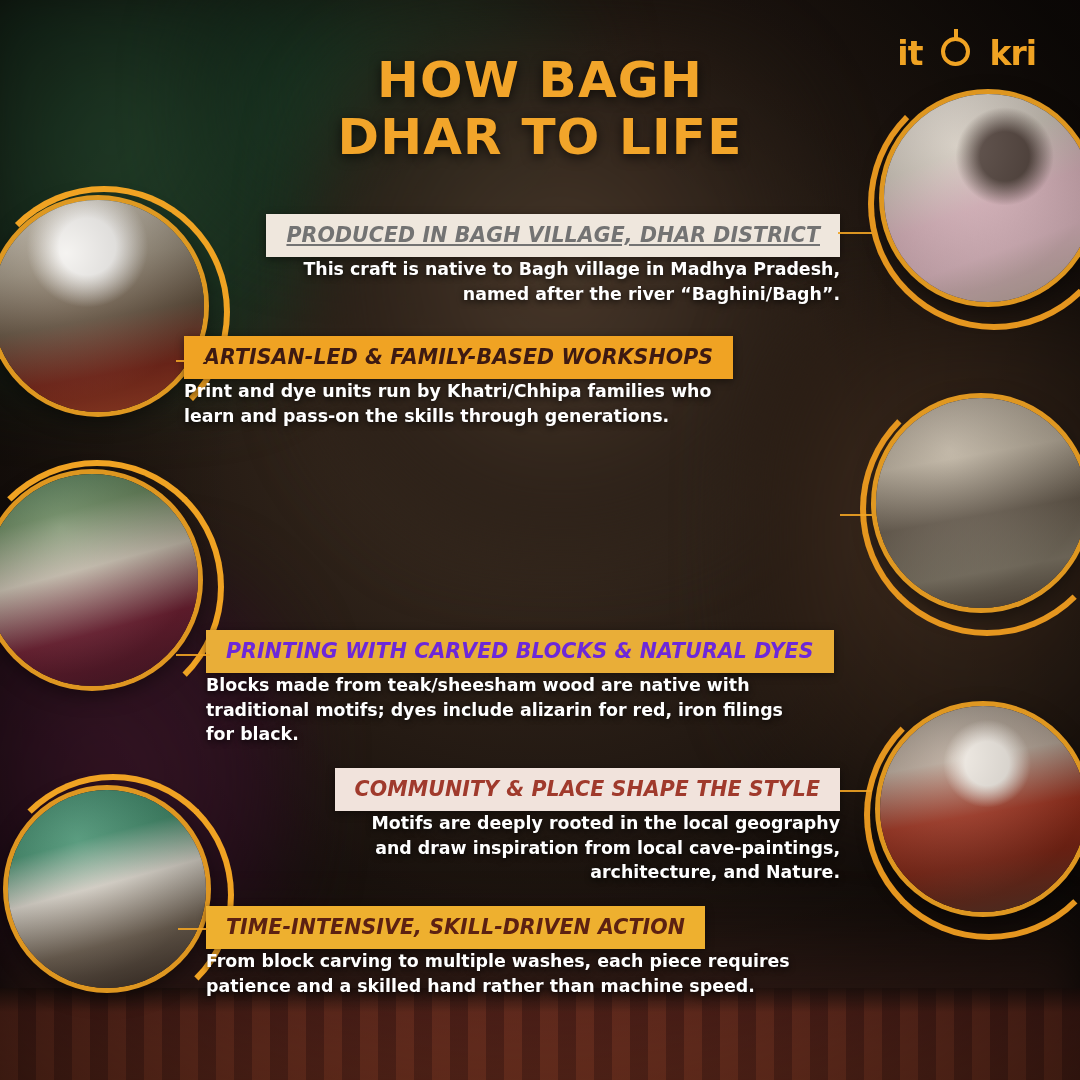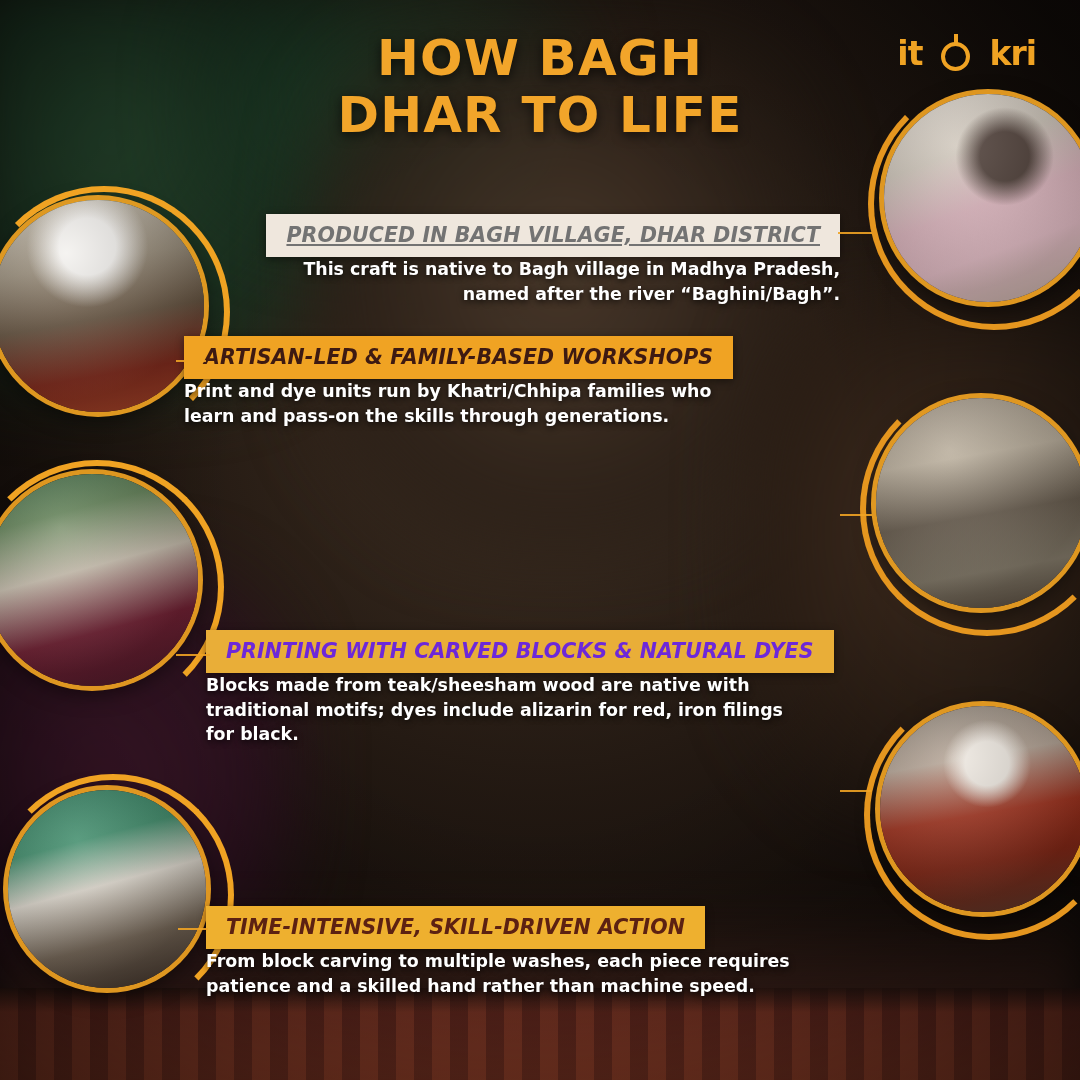--- a/index.html
+++ b/index.html
@@ -80,21 +80,20 @@
   .logo {
     position: absolute;
     top: 34px;
     right: 44px;
     color: #f0a323;
     font-family: "DejaVu Sans", sans-serif;
     font-weight: 700;
     font-size: 33px;
     letter-spacing: -1px;
     display: flex;
-    align-items: center;
     gap: 18px;
   }
   .logo .ring {
     display: inline-block;
     width: 21px;
     height: 21px;
     border: 4px solid #f0a323;
     border-radius: 50%;
     margin: 0 1px;
     position: relative;
@@ -107,21 +106,21 @@
     top: -12px;
     transform: translateX(-50%);
     width: 4px;
     height: 12px;
     background: #f0a323;
   }
 
   
   .title {
     position: absolute;
-    top: 30px;
+    top: 52px;
     left: 0;
     width: 1080px;
     text-align: center;
     color: #f2a52a;
     font-family: "DejaVu Sans", sans-serif;
     font-weight: 700;
     font-size: 50px;
     line-height: 1.14;
     letter-spacing: 1.2px;
     text-shadow: 0 3px 12px rgba(0,0,0,0.65);
@@ -304,20 +303,26 @@
     <div class="connector" style="left:840px; top:514px; width:32px;"></div>
 
     <div class="row" style="left:206px; top:630px; width:600px;">
       <div class="align-left">
         <span class="pill pill-amber">PRINTING WITH CARVED BLOCKS &amp; NATURAL DYES</span>
       </div>
       <div class="body-text align-left">Blocks made from teak/sheesham wood are native with traditional motifs; dyes include alizarin for red, iron filings for black.</div>
     </div>
     <div class="connector" style="left:176px; top:654px; width:34px;"></div>
 
+    <div class="row" style="left:330px; top:768px; width:510px;">
+      <div class="align-right">
+        <span class="pill pill-blush">COMMUNITY &amp; PLACE SHAPE THE STYLE</span>
+      </div>
+      <div class="body-text align-right">Motifs are deeply rooted in the local geography and draw inspiration from local cave-paintings, architecture, and Nature.</div>
+    </div>
     <div class="connector" style="left:840px; top:790px; width:32px;"></div>
 
     <div class="row" style="left:206px; top:906px; width:610px;">
       <div class="align-left">
         <span class="pill pill-sun">TIME-INTENSIVE, SKILL-DRIVEN ACTION</span>
       </div>
       <div class="body-text align-left">From block carving to multiple washes, each piece requires patience and a skilled hand rather than machine speed.</div>
     </div>
     <div class="connector" style="left:178px; top:928px; width:30px;"></div>
 

